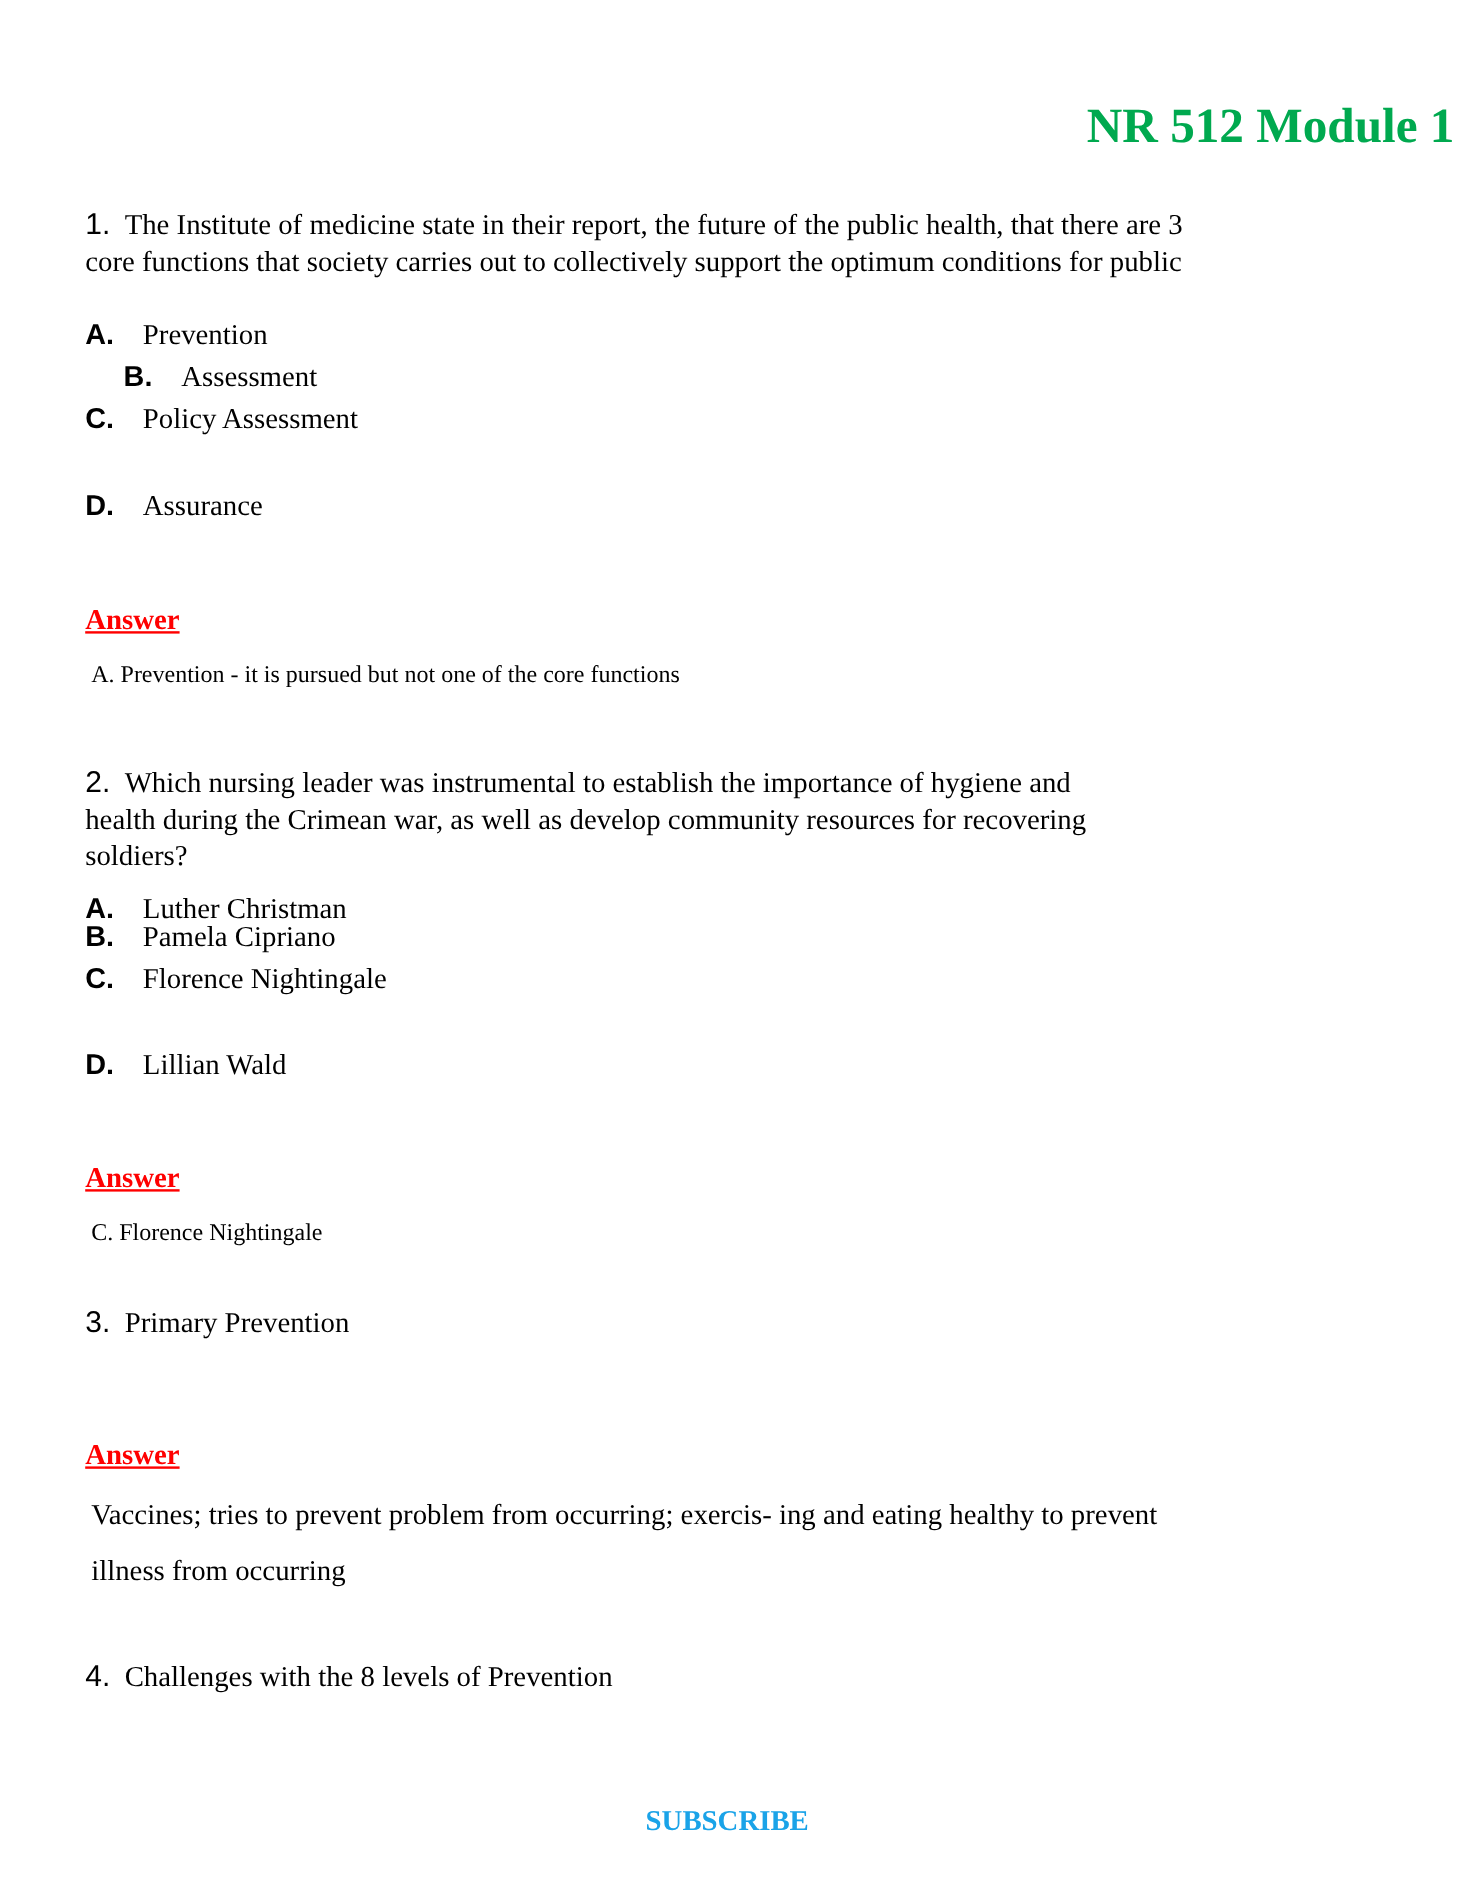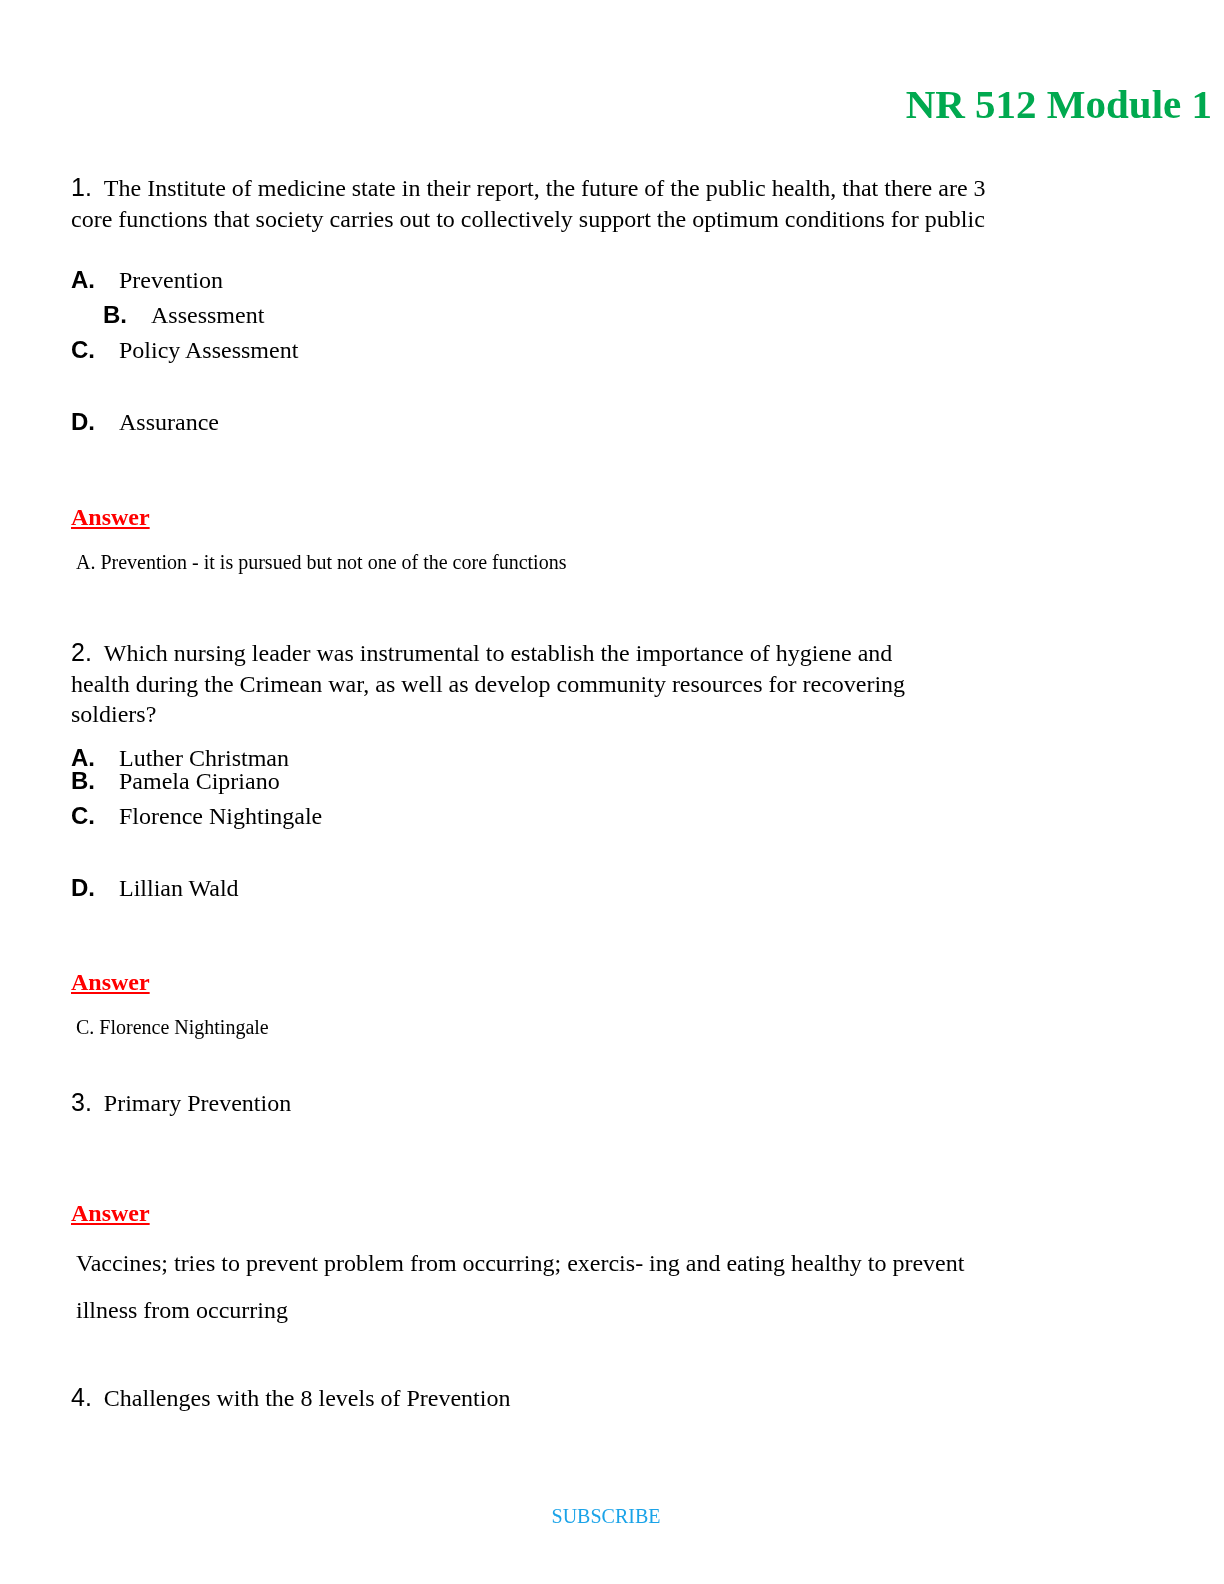--- a/index.html
+++ b/index.html
@@ -9,22 +9,22 @@
     .title { left: 0; width: 1212px; top: 74px; text-align: right;
              font-size: 41px; font-weight: bold; color: #00a94f; line-height: 60px; }
     .qnum { font-family: "Liberation Sans", "DejaVu Sans", sans-serif; font-size: 25px; }
     .qblock { position: absolute; left: 71px; width: 1080px; font-size: 24px; line-height: 30.5px; }
     .opt { position: absolute; left: 71px; font-size: 24px; line-height: 30px; white-space: nowrap; }
     .opt .letter { font-family: "Liberation Sans", "DejaVu Sans", sans-serif; font-weight: bold;
                    font-size: 24px; display: inline-block; width: 48px; }
     .answer-label { position: absolute; left: 71px; font-size: 24px; font-weight: bold; color: #ff0000; text-decoration: underline; }
     .answer-text { position: absolute; left: 76px; font-size: 20px; white-space: nowrap; }
     .answer-text-wrap { position: absolute; left: 76px; width: 1060px; font-size: 24px; line-height: 47px; }
-    .subscribe { left: 0; width: 1212px; top: 1505px; text-align: center; font-size: 20px;
-                 font-weight: normal; color: #1aa3e8; cursor: pointer; }
+    .subscribe { left: 0; width: 1212px; top: 1505px; text-align: center; font-size: 24px;
+                 font-weight: bold; color: #1aa3e8; cursor: pointer; }
   </style>
 </head>
 <body>
 
 <div class="abs title">NR 512 Module 1</div>
 
 <div class="qblock" style="top:172px;">
   <div><span class="qnum">1.</span>&nbsp;&nbsp;<span>The Institute of medicine state in their report, the future of the public health, that there are 3</span></div>
   <div>core functions that society carries out to collectively support the optimum conditions for public</div>
 </div>

